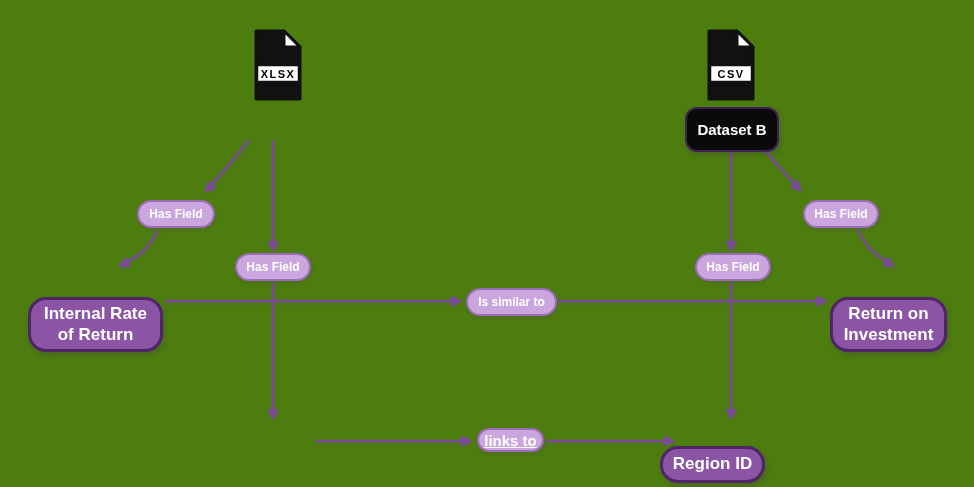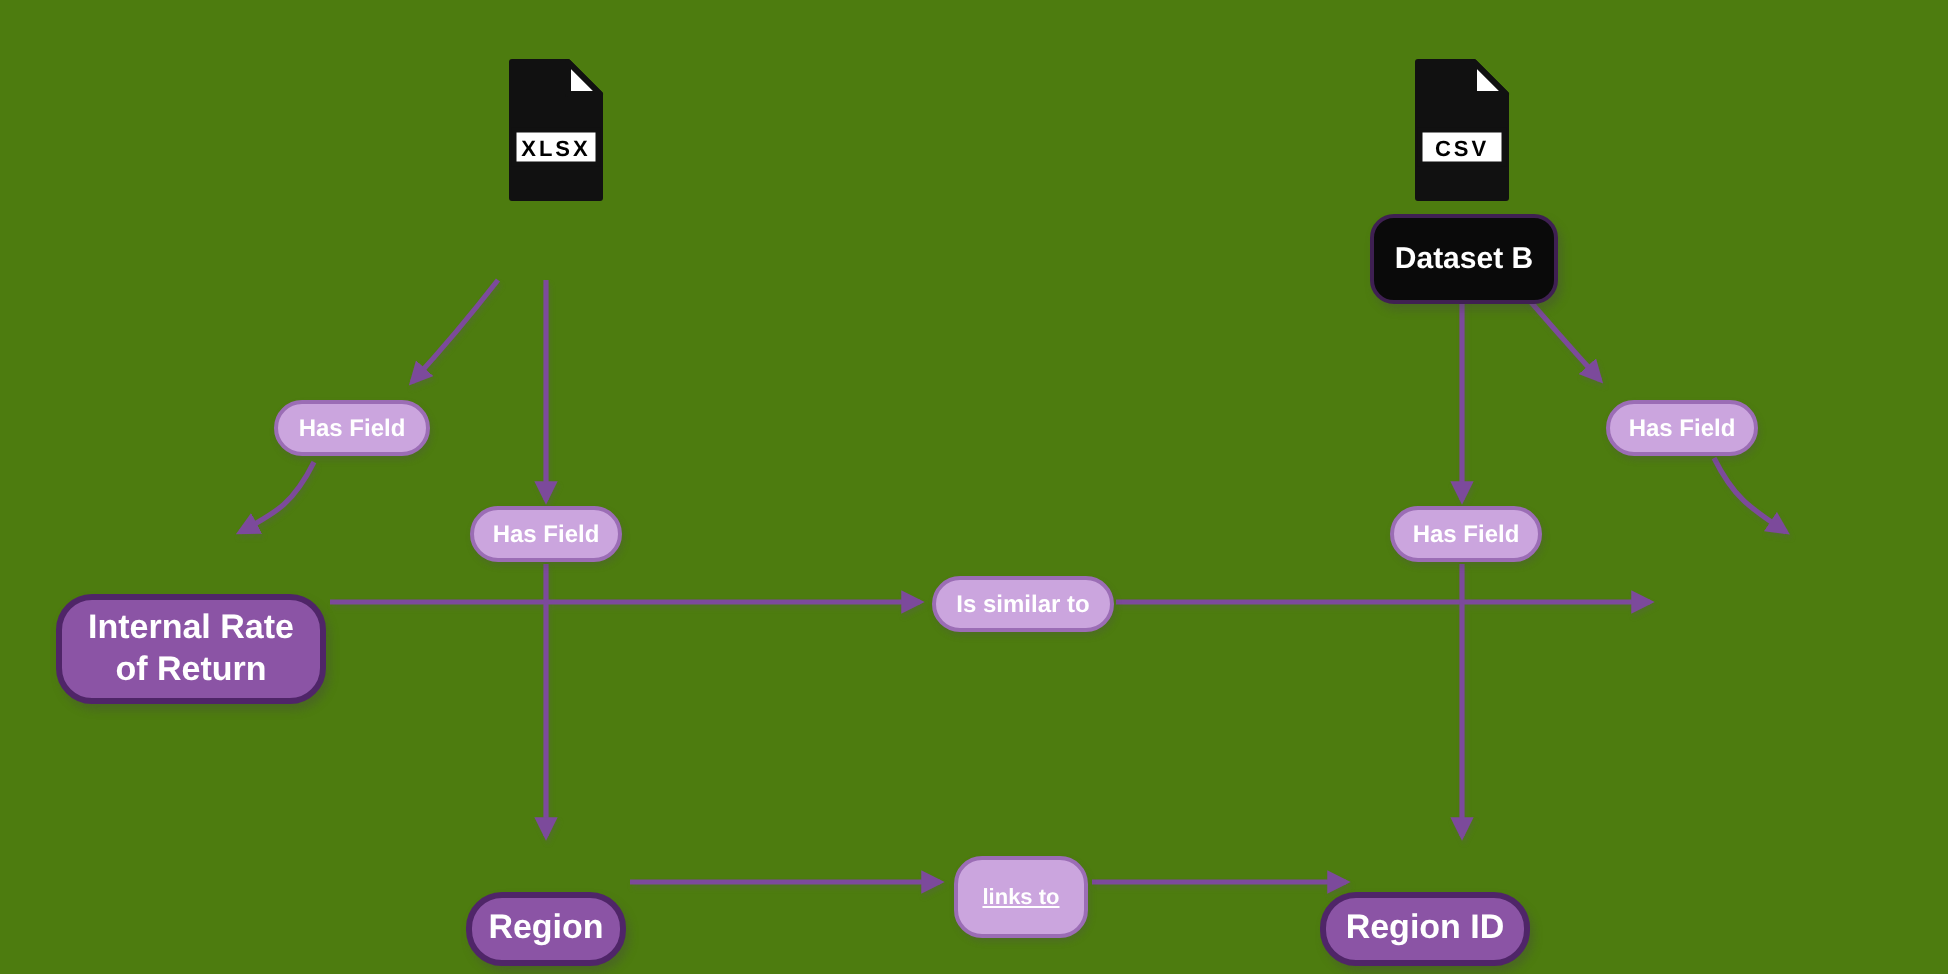--- a/index.html
+++ b/index.html
@@ -117,23 +117,23 @@
   <svg class="file-icon" style="left:705px;top:28px;" width="52" height="74" viewBox="0 0 52 74">
     <path class="doc" d="M4 3 H32 L48 19 V71 H4 Z"></path>
     <path class="fold" d="M32 3 L48 19 H32 Z"></path>
     <rect class="tag" x="5" y="37" width="42" height="17"></rect>
     <text x="26" y="50">CSV</text>
   </svg>
 
   <div class="dataset" style="left:685px;top:107px;width:94px;height:45px;border-radius:12px;">Dataset B</div>
 
   <div class="entity" style="left:28px;top:273px;width:135px;height:55px;">Internal Rate of Return</div>
-  <div class="entity" style="left:233px;top:422px;width:80px;height:37px;">Region</div>
+  <div class="entity" style="left:830px;top:273px;width:117px;height:55px;">Return on Investment</div>
   <div class="entity" style="left:660px;top:422px;width:105px;height:37px;">Region ID</div>
 
   <div class="edge-label" style="left:137px;top:200px;width:78px;height:28px;">Has Field</div>
   <div class="edge-label" style="left:235px;top:253px;width:76px;height:28px;">Has Field</div>
   <div class="edge-label" style="left:695px;top:253px;width:76px;height:28px;">Has Field</div>
   <div class="edge-label" style="left:803px;top:200px;width:76px;height:28px;">Has Field</div>
   <div class="edge-label" style="left:466px;top:288px;width:91px;height:28px;">Is similar to</div>
-  <div class="edge-label" style="left:477px;top:428px;width:67px;height:41px;font-size:11px;text-decoration:underline;">links to</div>
+  <div class="edge-label" style="left:477px;top:428px;width:67px;height:24px;font-size:15px;text-decoration:underline;">links to</div>
 
 </div>
 
 </body></html>

